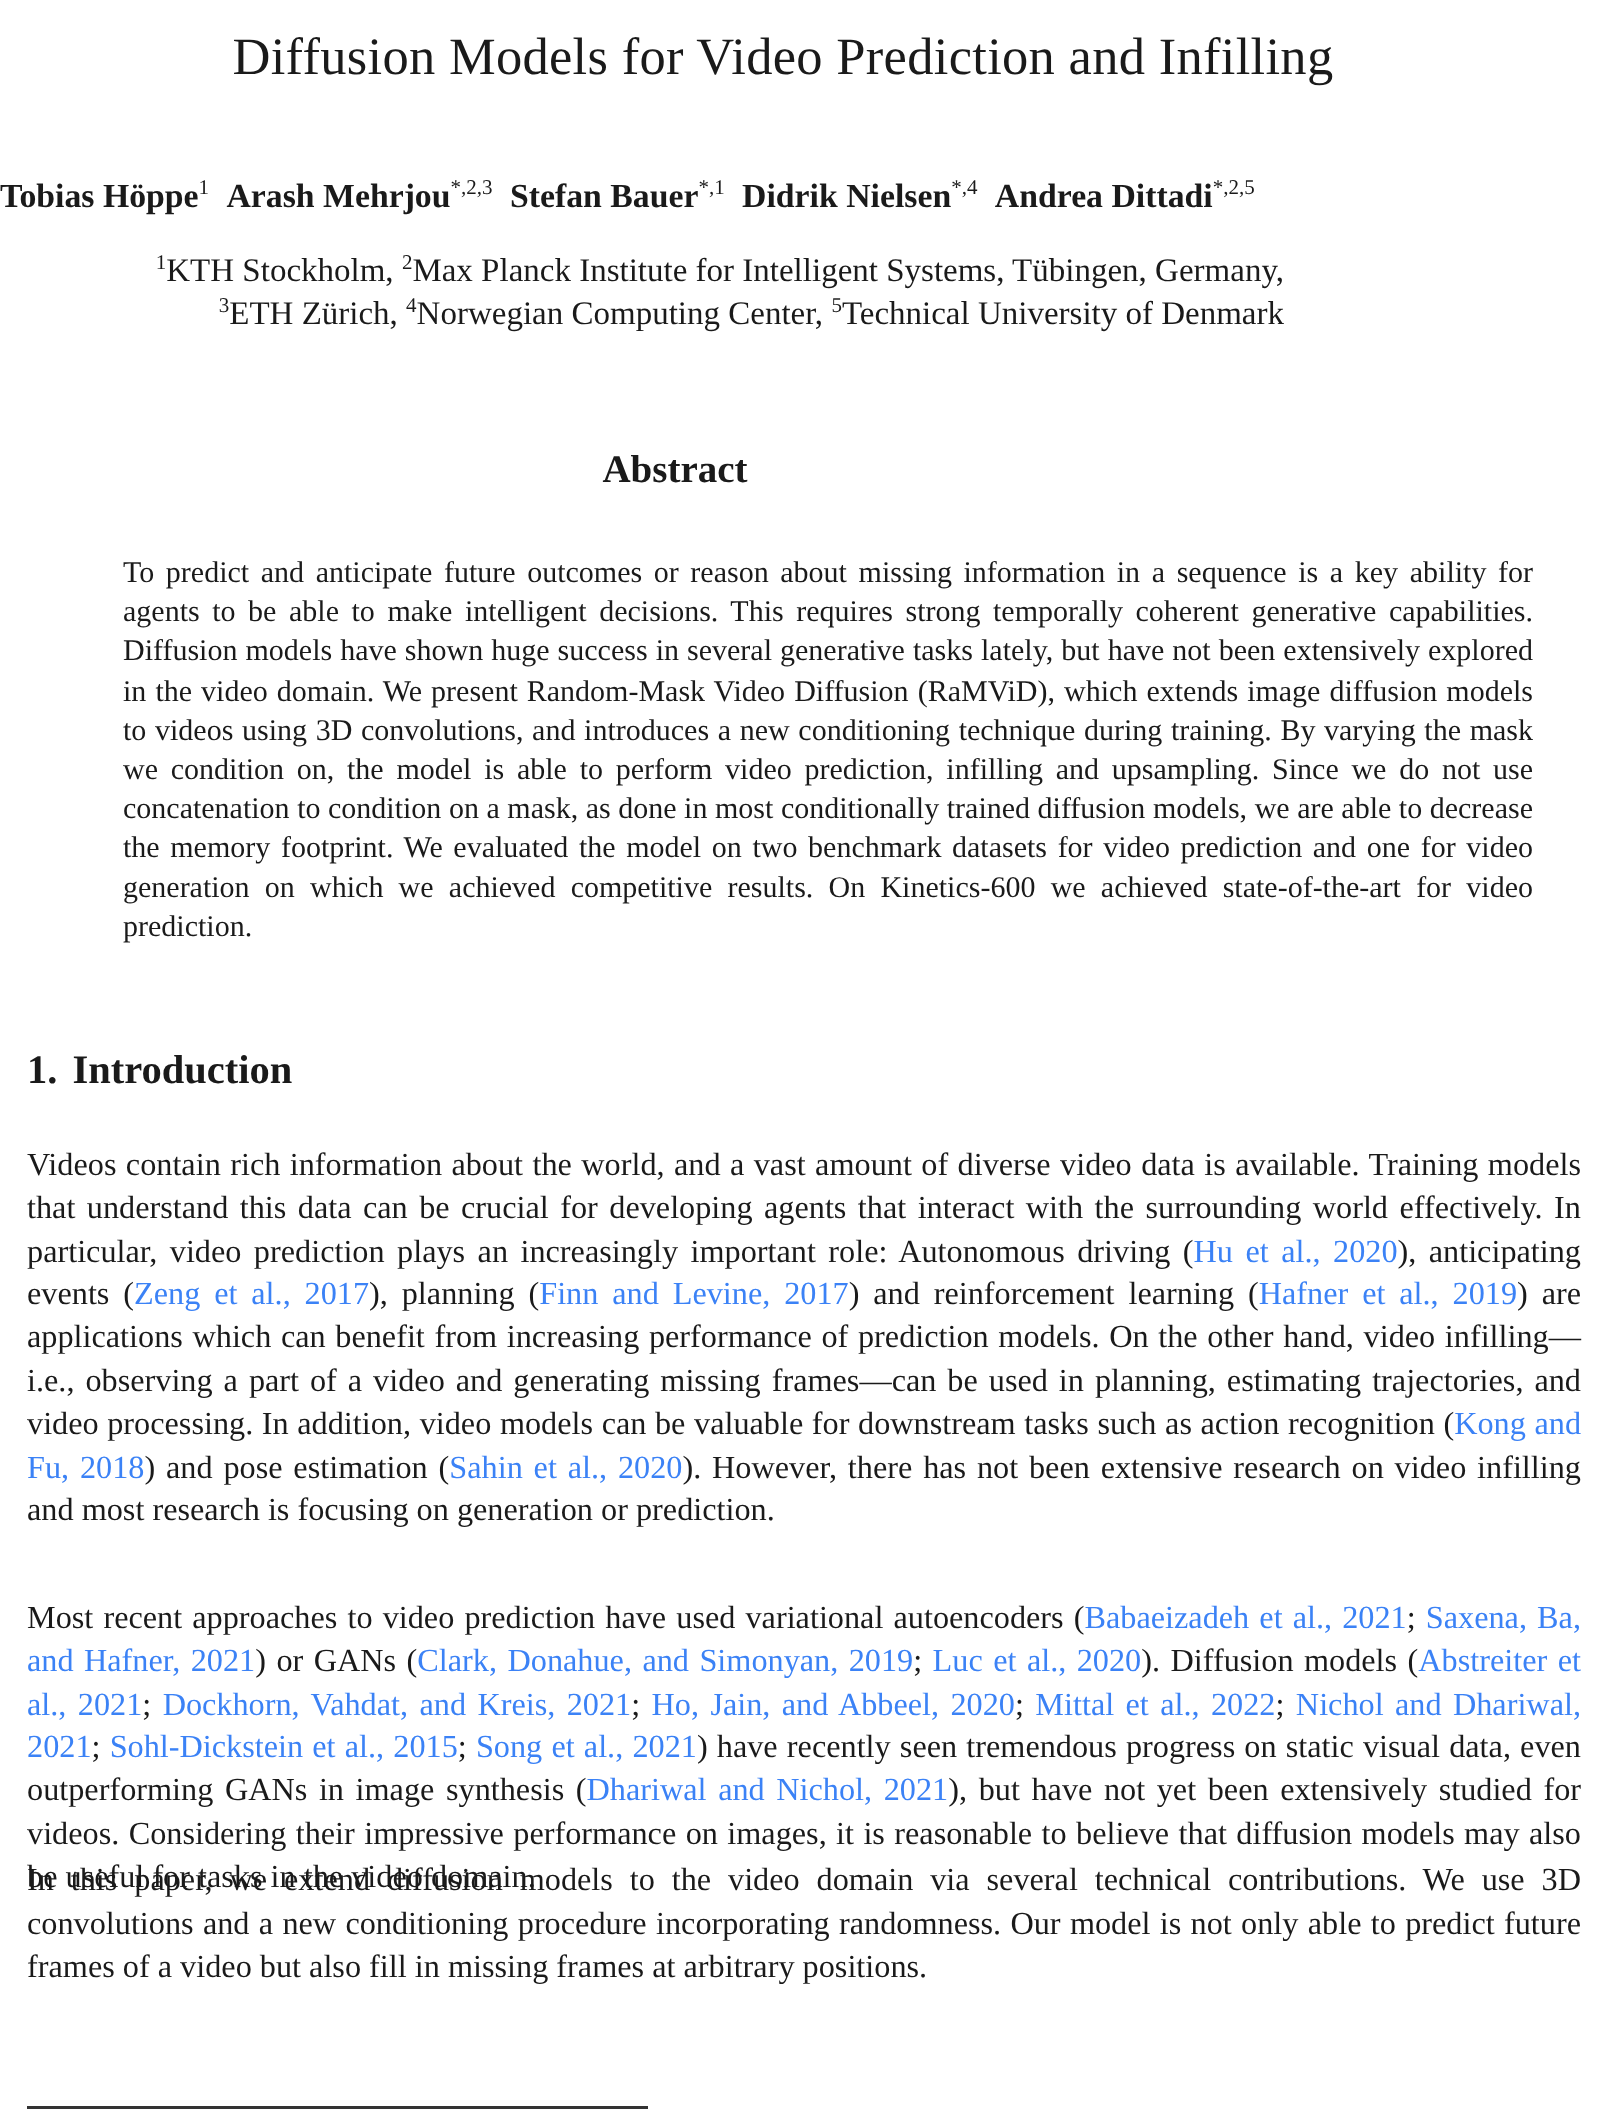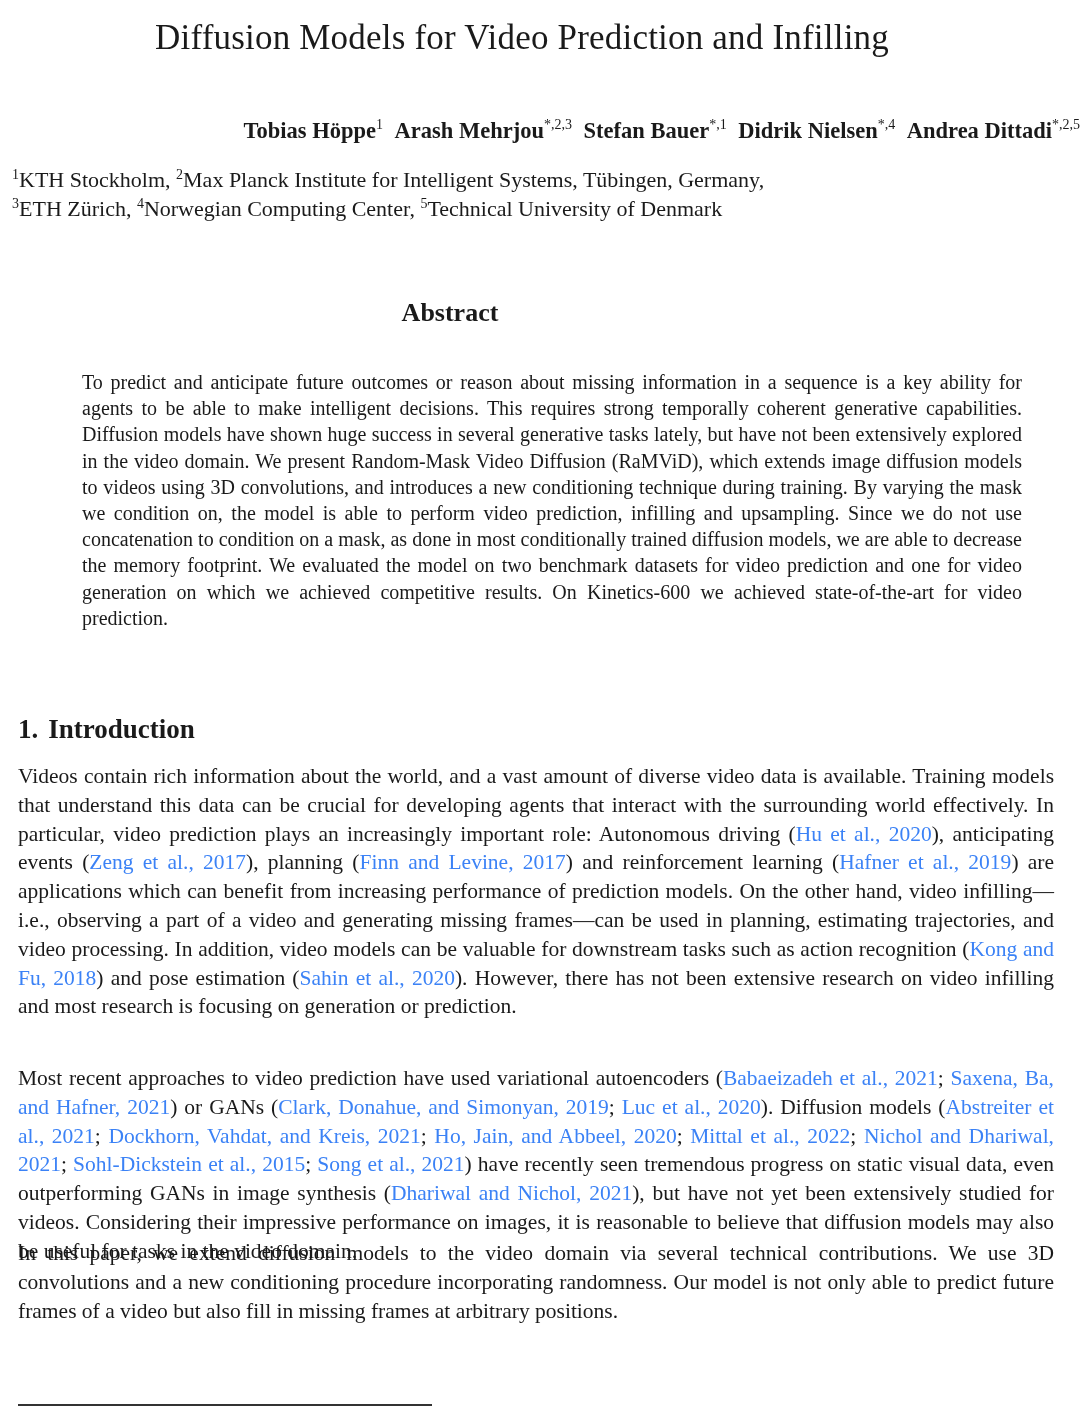--- a/index.html
+++ b/index.html
@@ -24,37 +24,37 @@
       font-size: 35px;
       font-weight: normal;
       letter-spacing: 0.2px;
       margin: 0;
     }
     .authors {
       position: absolute;
       top: 118px;
       left: 0;
       width: 1080px;
-      text-align: right;
+      text-align: left;
       font-size: 22.5px;
       font-weight: bold;
       white-space: nowrap;
     }
     .authors sup {
       font-size: 14px;
       font-weight: normal;
       vertical-align: 9px;
       line-height: 0;
     }
     .author + .author { margin-left: 6px; }
     .affil {
       position: absolute;
-      left: 12px;
+      left: 0;
       width: 856px;
-      text-align: left;
+      text-align: right;
       font-size: 22px;
       white-space: nowrap;
     }
     .affil sup {
       font-size: 14px;
       vertical-align: 8px;
       line-height: 0;
     }
     .affil-1 { top: 167px; }
     .affil-2 { top: 196px; }
@@ -73,21 +73,21 @@
       top: 353px;
       left: 66px;
       width: 940px;
       font-size: 20px;
       line-height: 26.2px;
       text-align: justify;
       margin: 16px;
     }
     .section-heading {
       position: absolute;
-      top: 714px;
+      top: 698px;
       left: 18px;
       font-size: 27px;
       font-weight: bold;
       margin: 0;
     }
     .section-heading .num { margin-right: 10px; }
     .para {
       position: absolute;
       left: 18px;
       width: 1036px;

